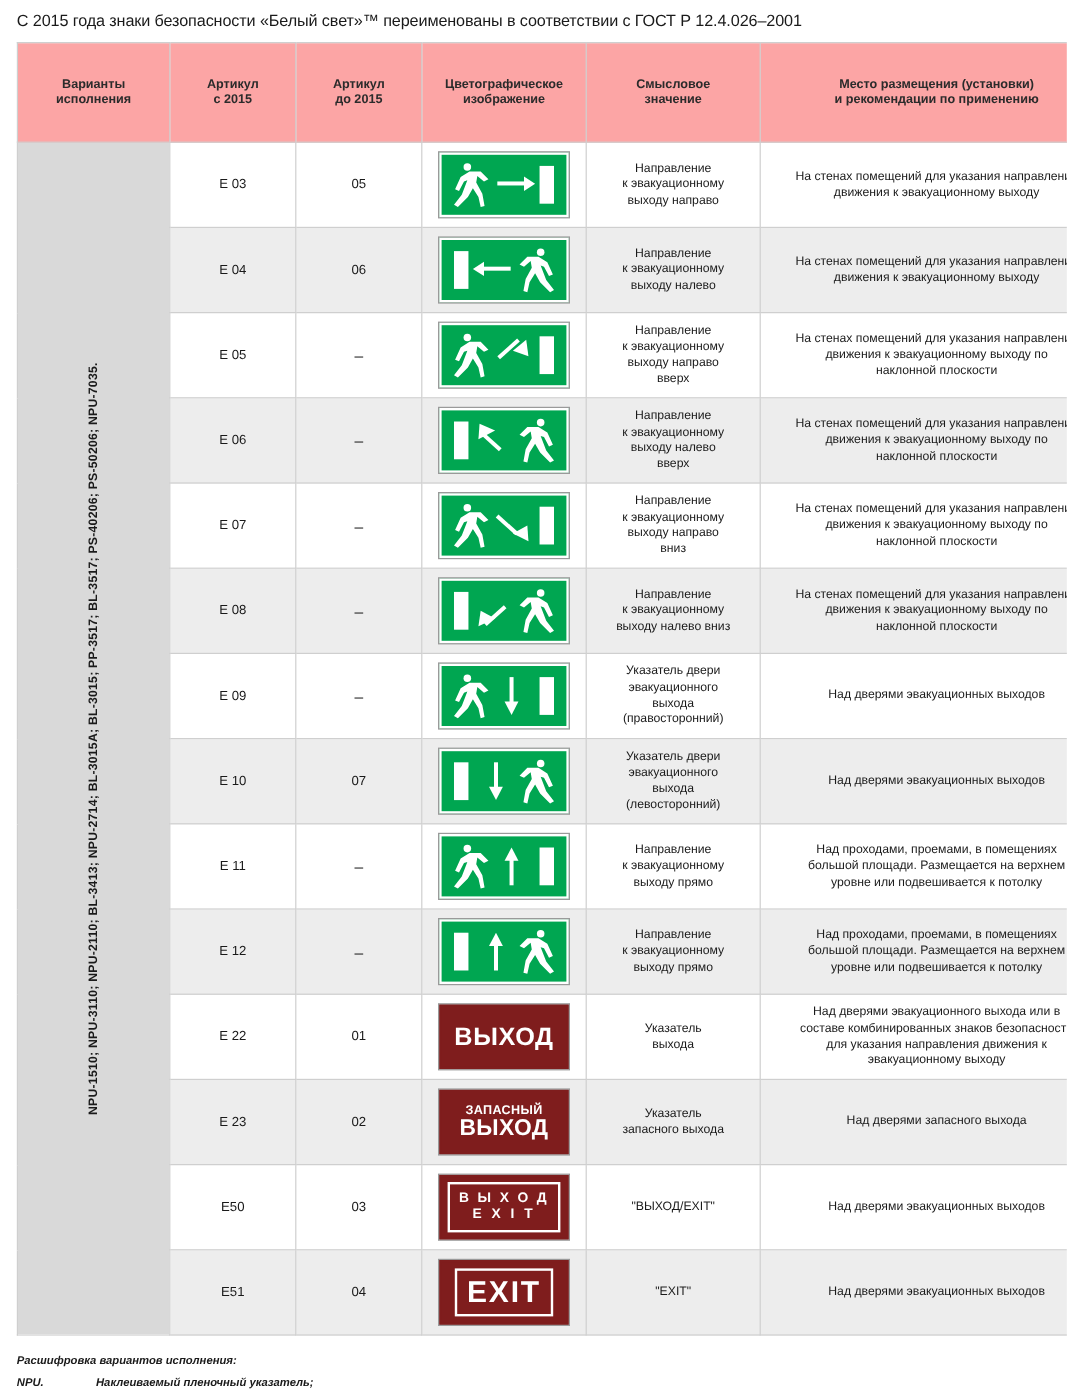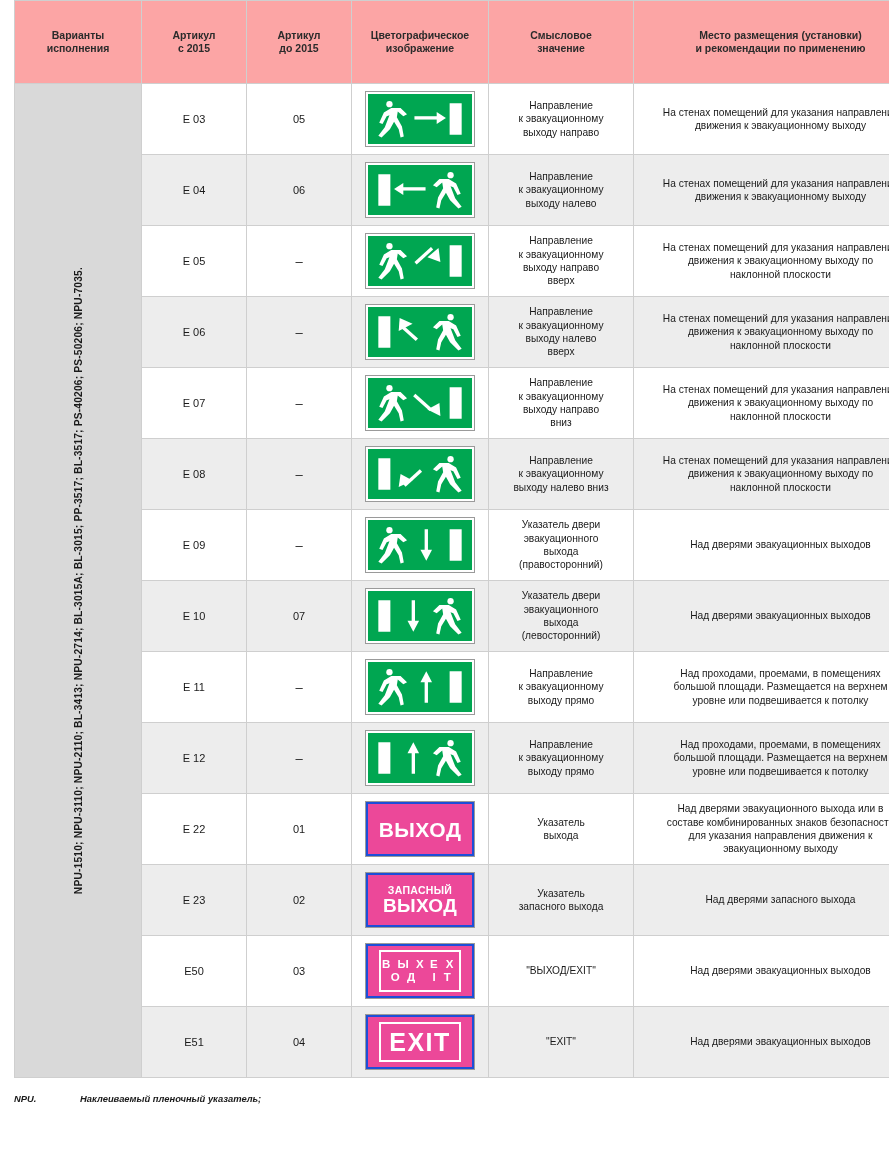--- a/index.html
+++ b/index.html
@@ -95,22 +95,22 @@
     position:relative;
     box-sizing:border-box;
   }
 
   
   .sign svg{display:block;width:100%;height:100%;}
 
   .text-sign{
     width:108px;
     height:54px;
-    background:#ec4899;
-    border:2px solid #1d4ed8;
+    background:#7f1d1d;
+    border:2px solid #7f1d1d;
     outline:1px solid #9a9a9a;
     margin:0 auto;
     box-sizing:border-box;
     display:flex;
     flex-direction:column;
     align-items:center;
     justify-content:center;
     color:#ffffff;
   }
   .t-vyhod{
@@ -150,22 +150,22 @@
     line-height:1;
   }
   .exit-box{
     border:2px solid #ffffff;
     width:82px;height:40px;
     display:flex;align-items:center;justify-content:center;
     box-sizing:border-box;
   }
   .twoline-box{
     border:2px solid #ffffff;
-    width:82px;height:42px;
-    display:flex;flex-direction:row;align-items:center;justify-content:center;
+    width:94px;height:42px;
+    display:flex;flex-direction:column;align-items:center;justify-content:center;
     box-sizing:border-box;
   }
 
   
   .legend{
     margin:14px 14px 0 14px;
     font-size:9.4px;
     font-style:italic;
     font-weight:700;
     color:#1a1a1a;
@@ -174,20 +174,21 @@
   .legend .row{display:flex;}
   .legend .key{width:66px;flex:0 0 66px;}
   .legend .val{flex:1;font-weight:700;}
   .legend .head{margin-bottom:3px;}
 </style>
 </head>
 <body>
 
 <div class="page">
 
+  <div class="doc-title">С 2015 года знаки безопасности «Белый свет»™ переименованы в соответствии с ГОСТ Р 12.4.026–2001</div>
 
   <table class="main">
     <thead>
       <tr>
         <th class="col-var">
           <div>Варианты</div>
           <div>исполнения</div>
         </th>
         <th class="col-art1">
           <div>Артикул</div>
@@ -562,20 +563,21 @@
         </td>
         <td class="place">
           <div>Над дверями эвакуационных выходов</div>
         </td>
       </tr>
 
     </tbody>
   </table>
 
   <div class="legend">
+    <div class="head">Расшифровка вариантов исполнения:</div>
     <div class="row">
       <div class="key">NPU.</div>
       <div class="val">Наклеиваемый пленочный указатель;</div>
     </div>
 
   </div>
 
 </div>
 
 </body></html>

